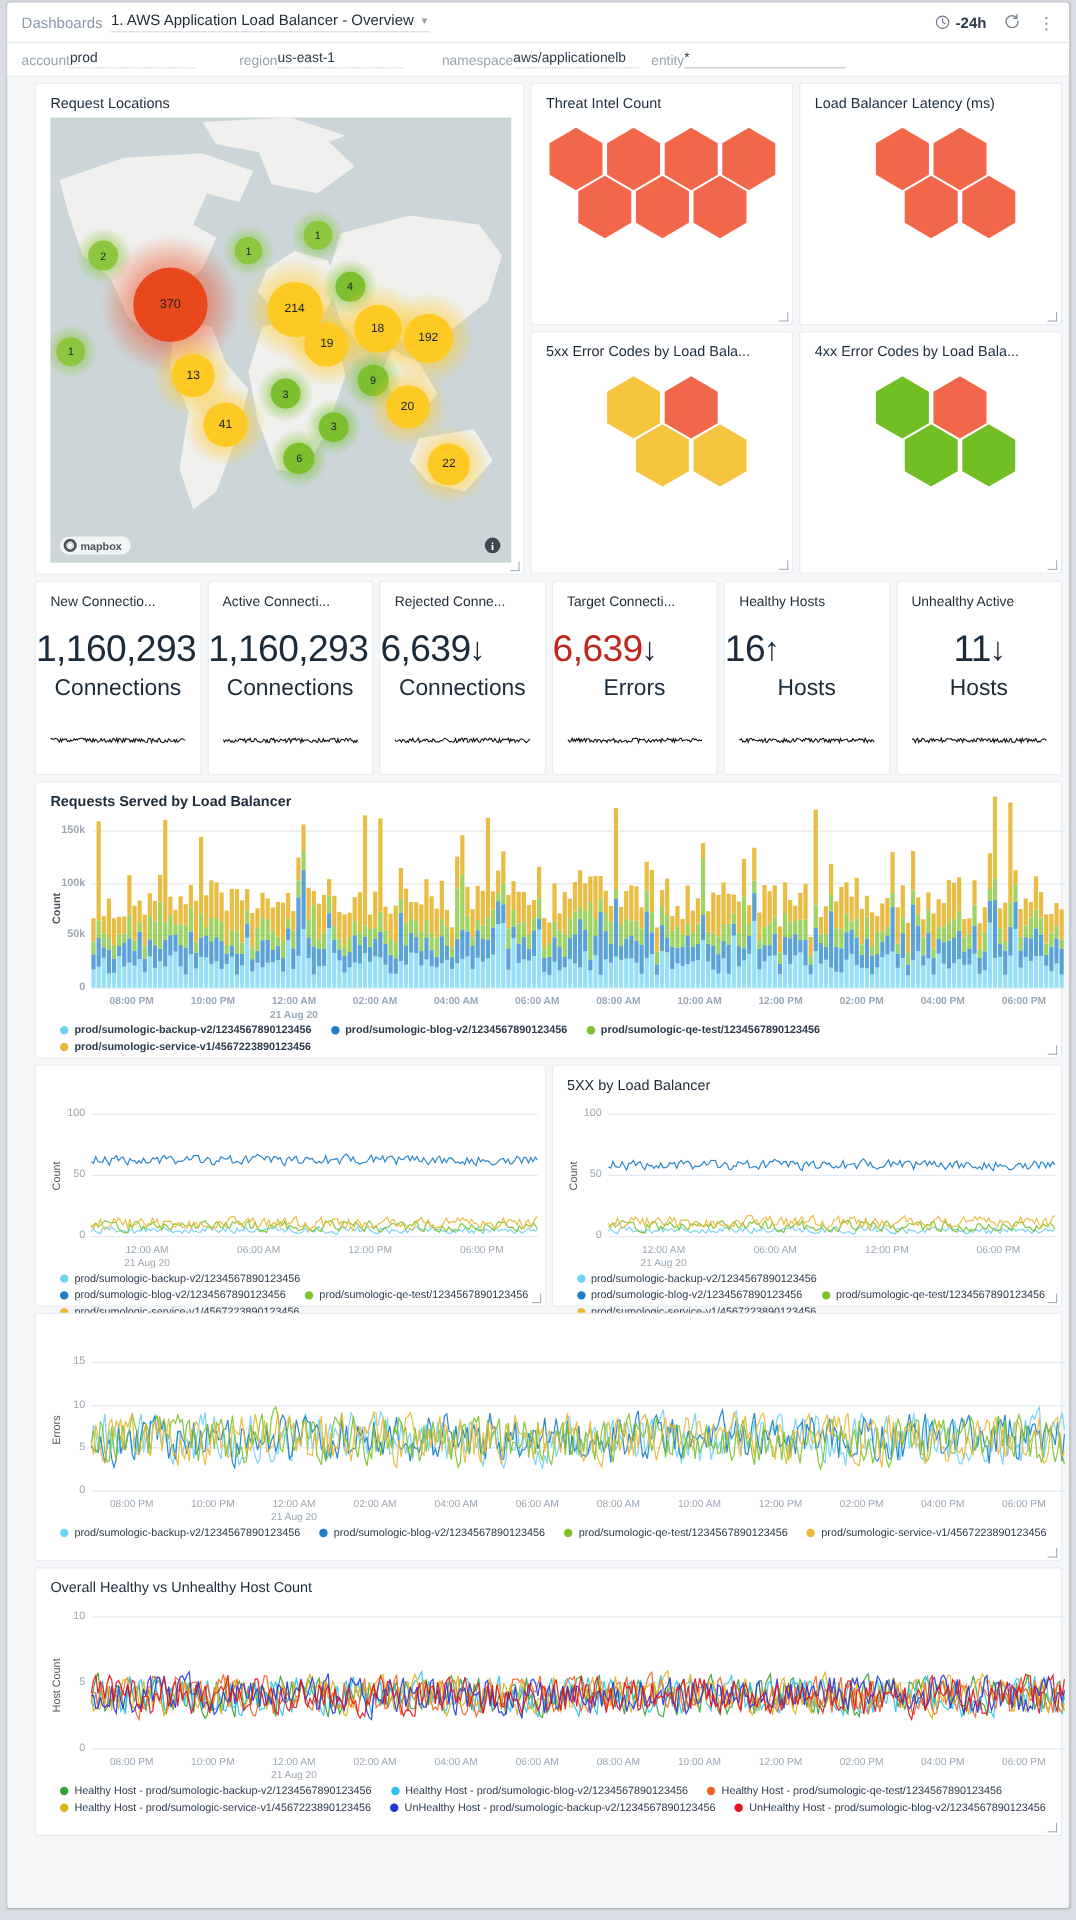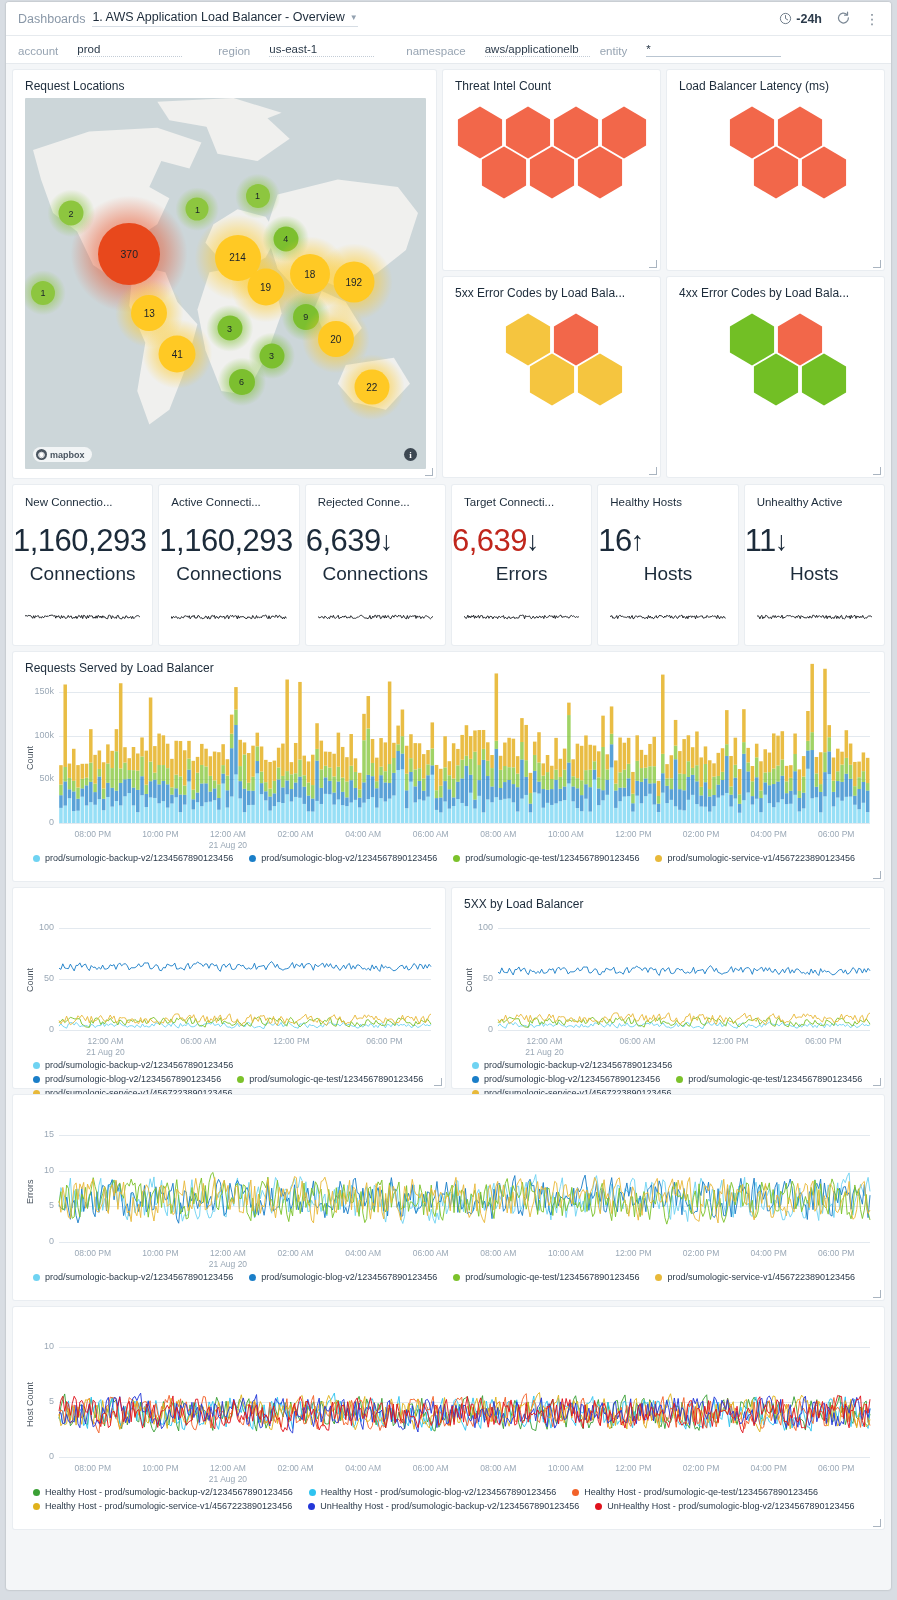--- a/index.html
+++ b/index.html
@@ -30,30 +30,30 @@
   .caret { font-size:8px; color:#93a1b0; }
   .topbar-right { margin-left:auto; display:flex; align-items:center; gap:14px; color:#5c6b7c; }
   .timerange { display:flex; align-items:center; gap:4px; font-size:12.5px; font-weight:bold; color:#2b3a4a;}
   .ico { width:13px; height:13px; display:inline-block; }
   .kebab { letter-spacing:0; font-size:14px; line-height:10px; color:#7a8794; cursor:pointer;}
   
   .filterbar {
     height:28px; background:#fff; display:flex; align-items:center;
     padding:0 12px; border-bottom:1px solid #e6eaee; gap:0;
   }
-  .filter { display:flex; align-items:flex-end; gap:19px; }
+  .filter { display:flex; align-items:flex-end; gap:0; }
   .flabel { color:#97a4b2; font-size:11.5px; }
   .fvalue {
     color:#2b3a4a; font-size:11.5px; min-width:105px;
     border-bottom:1px dotted #c3ccd6; padding-bottom:1px;
   }
   .fvalue.solid { border-bottom:1px solid #b9c5d1; min-width:135px;}
   .f-gap-1 { width:36px; } .f-gap-2 { width:32px; } .f-gap-3 { width:10px; }
   
-  .content { padding:6px 7px 0 7px; }
+  .content { padding:6px 7px 0 24px; }
   .row { display:flex; gap:7px; margin-bottom:7px; }
   .panel {
     background:#fff; border-radius:2px; position:relative;
     box-shadow:0 0 0 1px #e9edf1;
   }
   .panel-title {
     font-size:12px; color:#1c2b3a; padding:9px 10px 0 12px;
     white-space:nowrap; overflow:hidden;
   }
   .resize {
@@ -464,34 +464,34 @@
           <div class="kpi-unit">Hosts</div>
           <div class="spark">
             <svg viewBox="0 0 100 18" preserveAspectRatio="none">
               <polyline points="0,8.25121164880693 0.8333333333333334,8.261215840419755 1.6666666666666667,7.48826017761603 2.5,10.463631808245555 3.3333333333333335,9.727105417661368 4.166666666666666,10.536818275926635 5,9.432222267519682 5.833333333333333,7.361328685702756 6.666666666666667,10.822054865956307 7.5,8.067241406952963 8.333333333333332,7.194393865484744 9.166666666666666,7.240431479969994 10,9.000682538934052 10.833333333333334,7.894604688836262 11.666666666666666,8.861170664336532 12.5,9.091540252463892 13.333333333333334,9.230217945948244 14.166666666666666,9.717964985361323 15,8.458744041714818 15.833333333333332,9.517520842188969 16.666666666666664,7.971330079995096 17.5,10.79288932266645 18.333333333333332,9.091296860855072 19.166666666666668,7.298800275893882 20,10.920717749744654 20.833333333333336,10.703879205649718 21.666666666666668,8.726269583869726 22.5,7.470576240727678 23.333333333333332,8.70858272407204 24.166666666666668,9.25027149687521 25,7.7548216975294055 25.833333333333336,8.177565619396045 26.666666666666668,8.004110689088701 27.500000000000004,8.536240857979283 28.333333333333332,10.305613451544195 29.166666666666668,9.221917087817564 30,10.732085017673672 30.833333333333336,10.4055287535768 31.666666666666664,9.140032909344882 32.5,10.869912775279953 33.33333333333333,7.353758351504803 34.166666666666664,9.811524017667399 35,8.006993311364203 35.833333333333336,10.333083987096325 36.666666666666664,9.21510699559003 37.5,10.963319982541725 38.333333333333336,10.385425750818104 39.166666666666664,8.589365989761427 40,7.415593125298619 40.833333333333336,10.138373170187696 41.66666666666667,9.592592161986977 42.5,7.659916858607903 43.333333333333336,7.1005598058924075 44.166666666666664,7.702388546196744 45,7.886343620996922 45.83333333333333,8.907225387962535 46.666666666666664,9.930383824557065 47.5,7.927056336170063 48.333333333333336,9.239448959100992 49.166666666666664,7.170133063802496 50,7.529511334933341 50.83333333333333,8.246265404624864 51.66666666666667,7.114118688460439 52.5,10.201395098911599 53.333333333333336,7.768501314148307 54.166666666666664,10.041418196400627 55.00000000000001,10.614849240425974 55.833333333333336,8.923405530536547 56.666666666666664,7.582201832346618 57.49999999999999,8.496472240565344 58.333333333333336,10.647712516319007 59.166666666666664,9.867711380543188 60,7.677184134721756 60.83333333333333,8.313333216821775 61.66666666666667,7.164215750712901 62.5,7.013940878072754 63.33333333333333,10.13155953604728 64.16666666666667,8.128224584413692 65,9.617856687214225 65.83333333333333,10.693770744698122 66.66666666666666,8.140304127708077 67.5,10.919658773532138 68.33333333333333,7.811499066744 69.16666666666667,8.67555754208006 70,7.609216297231614 70.83333333333334,9.548634939221666 71.66666666666667,7.9636934283189476 72.5,8.595258082123474 73.33333333333333,7.950632060319185 74.16666666666667,11.021688277786598 75,7.272068222332746 75.83333333333333,9.549263899633662 76.66666666666667,9.08402320537716 77.5,8.71741590569727 78.33333333333333,8.101916236337274 79.16666666666666,7.914774787472561 80,7.694603250548243 80.83333333333333,10.267104300996289 81.66666666666667,10.178101333323866 82.5,9.113336394215002 83.33333333333334,9.853066213242709 84.16666666666667,7.230083307204768 85,8.408410502504557 85.83333333333333,9.683166884304956 86.66666666666667,8.349583192169666 87.5,8.954431699728593 88.33333333333333,8.216476222593338 89.16666666666667,7.47589766071178 90,8.545181761868298 90.83333333333333,7.863659314764663 91.66666666666666,8.312394137587399 92.5,10.643353150086478 93.33333333333333,6.993633179739117 94.16666666666667,9.059990740707144 95,11.079161045048386 95.83333333333334,8.72999465041794 96.66666666666667,8.736972405575216 97.5,10.384875572053716 98.33333333333333,8.403058196883649 99.16666666666667,8.836653241189197 100,10.627775933593512 " fill="none" stroke="#10141a" stroke-width="0.9" vector-effect="non-scaling-stroke"></polyline>
             </svg>
           </div>
         </div>
         <div class="panel kpi">
           <div class="kpi-title">Unhealthy Active</div>
           <div class="kpi-big">
-            <span style="color: rgb(28, 43, 58);">11</span>
+            <span style="color: rgb(28, 43, 58); margin-left: 47px;">11</span>
             <span class="kpi-arrow">↓</span>
           </div>
           <div class="kpi-unit">Hosts</div>
           <div class="spark">
             <svg viewBox="0 0 100 18" preserveAspectRatio="none">
               <polyline points="0,8.30167097481899 0.8333333333333334,7.470846064668149 1.6666666666666667,8.437277236254886 2.5,11.083162649720908 3.3333333333333335,8.301012179022655 4.166666666666666,7.088773170579225 5,10.953243870148436 5.833333333333333,9.044444310106337 6.666666666666667,9.856765236658976 7.5,7.147035267110914 8.333333333333332,7.469473280059174 9.166666666666666,8.202975982055069 10,10.188015698036178 10.833333333333334,10.021259156707675 11.666666666666666,9.189304327452556 12.5,10.977138450555504 13.333333333333334,8.170896385191009 14.166666666666666,7.497045549284667 15,9.534408545913175 15.833333333333332,7.376371613144874 16.666666666666664,9.750855458294973 17.5,8.473203925509006 18.333333333333332,8.155593363801017 19.166666666666668,8.235366374440492 20,9.405901044560597 20.833333333333336,9.427682712581008 21.666666666666668,6.958644389407709 22.5,10.743764353170992 23.333333333333332,9.15144742964767 24.166666666666668,9.824319772515446 25,8.660831758612767 25.833333333333336,7.37449040170759 26.666666666666668,7.427387811569497 27.500000000000004,7.688538202922791 28.333333333333332,7.4437055450398475 29.166666666666668,7.563842938095331 30,8.858018617099152 30.833333333333336,8.230112450290472 31.666666666666664,8.517805232712998 32.5,8.946467090584338 33.33333333333333,10.325440380675719 34.166666666666664,8.041129735764116 35,9.46490825121291 35.833333333333336,7.19833565466106 36.666666666666664,8.047060185810551 37.5,10.847271793428808 38.333333333333336,7.473442573333159 39.166666666666664,8.590862862579524 40,8.397820668993518 40.833333333333336,10.040541921090334 41.66666666666667,9.432688375236467 42.5,10.40927596539259 43.333333333333336,9.467780586099252 44.166666666666664,8.671562343556435 45,10.301393759110942 45.83333333333333,7.838369627483189 46.666666666666664,9.595671941293404 47.5,10.02956688841805 48.333333333333336,7.016429538326338 49.166666666666664,7.168768133595586 50,7.769058678438887 50.83333333333333,9.588213974330575 51.66666666666667,7.057108085090294 52.5,9.42682040836662 53.333333333333336,8.031721935002134 54.166666666666664,7.54534491179511 55.00000000000001,8.630791240604594 55.833333333333336,9.381252848356961 56.666666666666664,7.488896858459339 57.49999999999999,7.634812516439706 58.333333333333336,10.29541228772141 59.166666666666664,9.729704966582357 60,7.350985985202715 60.83333333333333,10.938505034800619 61.66666666666667,8.084536986099556 62.5,9.318272849544883 63.33333333333333,7.70637418194674 64.16666666666667,10.276690382603556 65,10.650588669860735 65.83333333333333,9.297185426764191 66.66666666666666,10.763970149634407 67.5,8.604805695544929 68.33333333333333,7.391862407745793 69.16666666666667,10.765738552808761 70,7.9560994898434725 70.83333333333334,10.2948171925731 71.66666666666667,10.378953225770966 72.5,7.909611901827157 73.33333333333333,7.142374333692715 74.16666666666667,10.82927535166964 75,10.546223392384126 75.83333333333333,11.083693674579262 76.66666666666667,10.20516453324817 77.5,7.286190398130566 78.33333333333333,8.863933766121045 79.16666666666666,9.343538117967546 80,7.777295415429398 80.83333333333333,11.042853105347604 81.66666666666667,7.056664205761626 82.5,9.7785808570683 83.33333333333334,8.492597098415718 84.16666666666667,7.376725908089429 85,7.28364804298617 85.83333333333333,10.650237039662898 86.66666666666667,7.799930370552465 87.5,9.291529328282923 88.33333333333333,8.246645617531613 89.16666666666667,9.988007293269039 90,8.231314131757244 90.83333333333333,9.546648713294417 91.66666666666666,7.240981874847785 92.5,9.546716494672001 93.33333333333333,10.864779397426172 94.16666666666667,9.717986286710948 95,10.315373026253656 95.83333333333334,8.67801035195589 96.66666666666667,7.972574864840135 97.5,7.968383511621505 98.33333333333333,7.556167271593585 99.16666666666667,8.919234799034893 100,7.89534904207103 " fill="none" stroke="#10141a" stroke-width="0.9" vector-effect="non-scaling-stroke"></polyline>
             </svg>
           </div>
         </div>
       </div>
 
     <div class="row">
-      <div class="panel ts-panel" style="width:871px;height:229px;">
+      <div class="panel ts-panel" style="width:871px;height:229px;font-weight:bold;">
         <div class="panel-title">Requests Served by Load Balancer</div>
         <div class="ts-body">
             <div class="plot" style="left: 46px; top: 14px; width: 811px; height: 131px;">
               <div class="gridline" style="top: 131px;"></div>
               <div class="ytick" style="top: 125px;">0</div>
               <div class="gridline" style="top: 87.3333px;"></div>
               <div class="ytick" style="top: 81.3333px;">50k</div>
               <div class="gridline" style="top: 43.6667px;"></div>
               <div class="ytick" style="top: 37.6667px;">100k</div>
               <div class="gridline" style="top: 0px;"></div>
@@ -1437,20 +1437,21 @@
                 <span>prod/sumologic-service-v1/4567223890123456</span>
               </div>
             </div>
           </div>
         <div class="resize"></div>
       </div>
     </div>
 
     <div class="row">
       <div class="panel ts-panel" style="width:871px;height:222px;">
+        <div class="panel-title">Overall Healthy vs Unhealthy Host Count</div>
         <div class="ts-body">
             <div class="plot" style="left: 46px; top: 14px; width: 811px; height: 110px;">
               <div class="gridline" style="top: 110px;"></div>
               <div class="ytick" style="top: 104px;">0</div>
               <div class="gridline" style="top: 55px;"></div>
               <div class="ytick" style="top: 49px;">5</div>
               <div class="gridline" style="top: 0px;"></div>
               <div class="ytick" style="top: -6px;">10</div>
               <svg class="chart" width="811" height="110">
                 <polyline points="0.00,71.65 1.90,59.72 3.80,52.23 5.70,46.95 7.60,63.63 9.50,65.73 11.40,78.75 13.30,76.12 15.19,69.60 17.09,69.96 18.99,70.71 20.89,57.91 22.79,58.68 24.69,59.26 26.59,76.49 28.49,77.77 30.39,58.76 32.29,51.71 34.19,62.66 36.09,71.00 37.99,62.01 39.89,56.44 41.78,76.67 43.68,69.46 45.58,79.01 47.48,61.54 49.38,65.34 51.28,57.70 53.18,50.57 55.08,55.05 56.98,52.92 58.88,60.05 60.78,75.43 62.68,81.60 64.58,58.81 66.48,65.91 68.37,77.87 70.27,63.45 72.17,61.93 74.07,61.16 75.97,64.79 77.87,73.82 79.77,74.90 81.67,55.13 83.57,66.35 85.47,80.08 87.37,57.19 89.27,68.50 91.17,74.61 93.07,81.41 94.96,84.98 96.86,81.52 98.76,70.69 100.66,78.82 102.56,67.69 104.46,54.56 106.36,63.06 108.26,78.76 110.16,76.71 112.06,60.97 113.96,55.67 115.86,65.65 117.76,78.09 119.66,83.99 121.56,58.66 123.45,53.84 125.35,60.32 127.25,77.87 129.15,70.48 131.05,57.84 132.95,72.97 134.85,55.48 136.75,60.36 138.65,76.32 140.55,60.85 142.45,57.82 144.35,62.93 146.25,64.01 148.15,72.44 150.04,68.14 151.94,75.59 153.84,83.45 155.74,59.91 157.64,50.28 159.54,55.33 161.44,60.27 163.34,71.74 165.24,66.00 167.14,54.12 169.04,70.87 170.94,70.23 172.84,69.52 174.74,56.83 176.63,58.22 178.53,61.16 180.43,52.33 182.33,55.33 184.23,63.08 186.13,66.96 188.03,55.34 189.93,51.67 191.83,69.11 193.73,57.84 195.63,77.42 197.53,84.07 199.43,66.19 201.33,75.42 203.22,58.37 205.12,71.28 207.02,81.16 208.92,76.21 210.82,60.18 212.72,74.01 214.62,56.25 216.52,62.18 218.42,68.70 220.32,61.26 222.22,63.43 224.12,70.01 226.02,55.58 227.92,60.93 229.81,75.14 231.71,55.00 233.61,65.86 235.51,59.86 237.41,62.70 239.31,69.60 241.21,73.87 243.11,61.52 245.01,64.30 246.91,76.34 248.81,58.94 250.71,63.83 252.61,60.33 254.51,54.73 256.41,62.75 258.30,71.78 260.20,67.49 262.10,54.07 264.00,59.76 265.90,76.43 267.80,77.07 269.70,76.75 271.60,60.97 273.50,73.61 275.40,77.00 277.30,56.01 279.20,53.18 281.10,73.94 283.00,61.62 284.89,67.38 286.79,68.75 288.69,61.97 290.59,71.32 292.49,67.84 294.39,63.20 296.29,68.31 298.19,54.15 300.09,49.38 301.99,57.13 303.89,68.90 305.79,64.12 307.69,51.90 309.59,58.20 311.48,61.63 313.38,67.11 315.28,67.76 317.18,77.87 319.08,56.47 320.98,62.74 322.88,51.31 324.78,70.45 326.68,80.95 328.58,63.81 330.48,60.44 332.38,64.45 334.28,78.76 336.18,76.09 338.07,73.55 339.97,65.02 341.87,73.67 343.77,72.38 345.67,81.98 347.57,69.33 349.47,58.57 351.37,57.44 353.27,56.75 355.17,64.68 357.07,69.29 358.97,62.22 360.87,63.42 362.77,51.22 364.67,69.66 366.56,65.28 368.46,75.02 370.36,70.67 372.26,75.06 374.16,83.04 376.06,84.10 377.96,68.42 379.86,80.21 381.76,76.52 383.66,69.82 385.56,73.18 387.46,65.47 389.36,77.46 391.26,62.74 393.15,67.00 395.05,74.56 396.95,58.94 398.85,63.71 400.75,57.30 402.65,61.40 404.55,52.11 406.45,51.11 408.35,49.62 410.25,56.18 412.15,71.86 414.05,60.29 415.95,68.94 417.85,63.94 419.74,67.39 421.64,55.09 423.54,48.67 425.44,73.25 427.34,72.58 429.24,61.11 431.14,62.47 433.04,60.28 434.94,64.70 436.84,75.76 438.74,60.06 440.64,64.31 442.54,72.82 444.44,81.68 446.33,60.94 448.23,58.44 450.13,59.56 452.03,69.47 453.93,61.47 455.83,53.40 457.73,58.10 459.63,75.65 461.53,82.07 463.43,74.07 465.33,73.03 467.23,64.77 469.13,54.92 471.03,73.03 472.93,81.87 474.82,82.74 476.72,83.61 478.62,72.21 480.52,59.86 482.42,69.05 484.32,62.69 486.22,76.27 488.12,82.28 490.02,70.50 491.92,57.20 493.82,52.09 495.72,70.84 497.62,76.85 499.52,71.15 501.41,64.70 503.31,73.03 505.21,69.64 507.11,80.12 509.01,65.42 510.91,61.20 512.81,59.69 514.71,52.21 516.61,48.74 518.51,59.29 520.41,61.20 522.31,78.23 524.21,81.77 526.11,58.39 528.00,72.78 529.90,81.01 531.80,75.57 533.70,75.55 535.60,69.07 537.50,59.38 539.40,52.55 541.30,68.61 543.20,61.18 545.10,60.70 547.00,67.76 548.90,55.38 550.80,70.33 552.70,81.09 554.59,58.95 556.49,53.99 558.39,53.48 560.29,67.20 562.19,55.79 564.09,51.68 565.99,47.93 567.89,66.07 569.79,68.77 571.69,71.26 573.59,59.93 575.49,74.02 577.39,56.03 579.29,59.47 581.19,66.90 583.08,53.12 584.98,51.26 586.88,62.09 588.78,68.48 590.68,52.66 592.58,56.83 594.48,60.53 596.38,76.13 598.28,64.29 600.18,77.32 602.08,79.84 603.98,70.27 605.88,81.56 607.78,70.28 609.67,74.98 611.57,75.36 613.47,69.38 615.37,58.82 617.27,59.25 619.17,59.12 621.07,72.46 622.97,55.36 624.87,65.96 626.77,78.86 628.67,77.81 630.57,81.19 632.47,63.75 634.37,74.97 636.26,82.17 638.16,79.94 640.06,83.44 641.96,68.10 643.86,53.09 645.76,50.12 647.66,47.78 649.56,68.55 651.46,73.95 653.36,66.75 655.26,74.64 657.16,76.13 659.06,71.96 660.96,58.50 662.85,55.35 664.75,52.80 666.65,63.42 668.55,51.02 670.45,57.79 672.35,75.62 674.25,69.75 676.15,70.36 678.05,77.60 679.95,68.86 681.85,54.68 683.75,55.60 685.65,59.99 687.55,61.43 689.44,52.38 691.34,59.68 693.24,53.53 695.14,50.19 697.04,53.54 698.94,55.44 700.84,70.35 702.74,72.33 704.64,56.62 706.54,66.30 708.44,54.43 710.34,56.62 712.24,65.38 714.14,56.62 716.04,74.27 717.93,60.62 719.83,55.20 721.73,66.38 723.63,72.65 725.53,75.06 727.43,82.46 729.33,62.57 731.23,60.79 733.13,57.99 735.03,49.65 736.93,56.88 738.83,69.45 740.73,73.48 742.63,72.46 744.52,74.67 746.42,83.05 748.32,65.04 750.22,64.69 752.12,53.78 754.02,62.39 755.92,59.83 757.82,52.63 759.72,71.00 761.62,66.30 763.52,72.22 765.42,72.32 767.32,71.04 769.22,75.42 771.11,55.32 773.01,75.01 774.91,73.79 776.81,59.71 778.71,55.69 780.61,48.49 782.51,65.51 784.41,60.99 786.31,77.68 788.21,70.38 790.11,58.25 792.01,73.57 793.91,76.45 795.81,63.97 797.70,70.83 799.60,72.47 801.50,59.94 803.40,68.24 805.30,55.68 807.20,54.03 809.10,75.46 811.00,66.95 " fill="none" stroke="#3aa035" stroke-width="1" opacity="0.92"></polyline>

